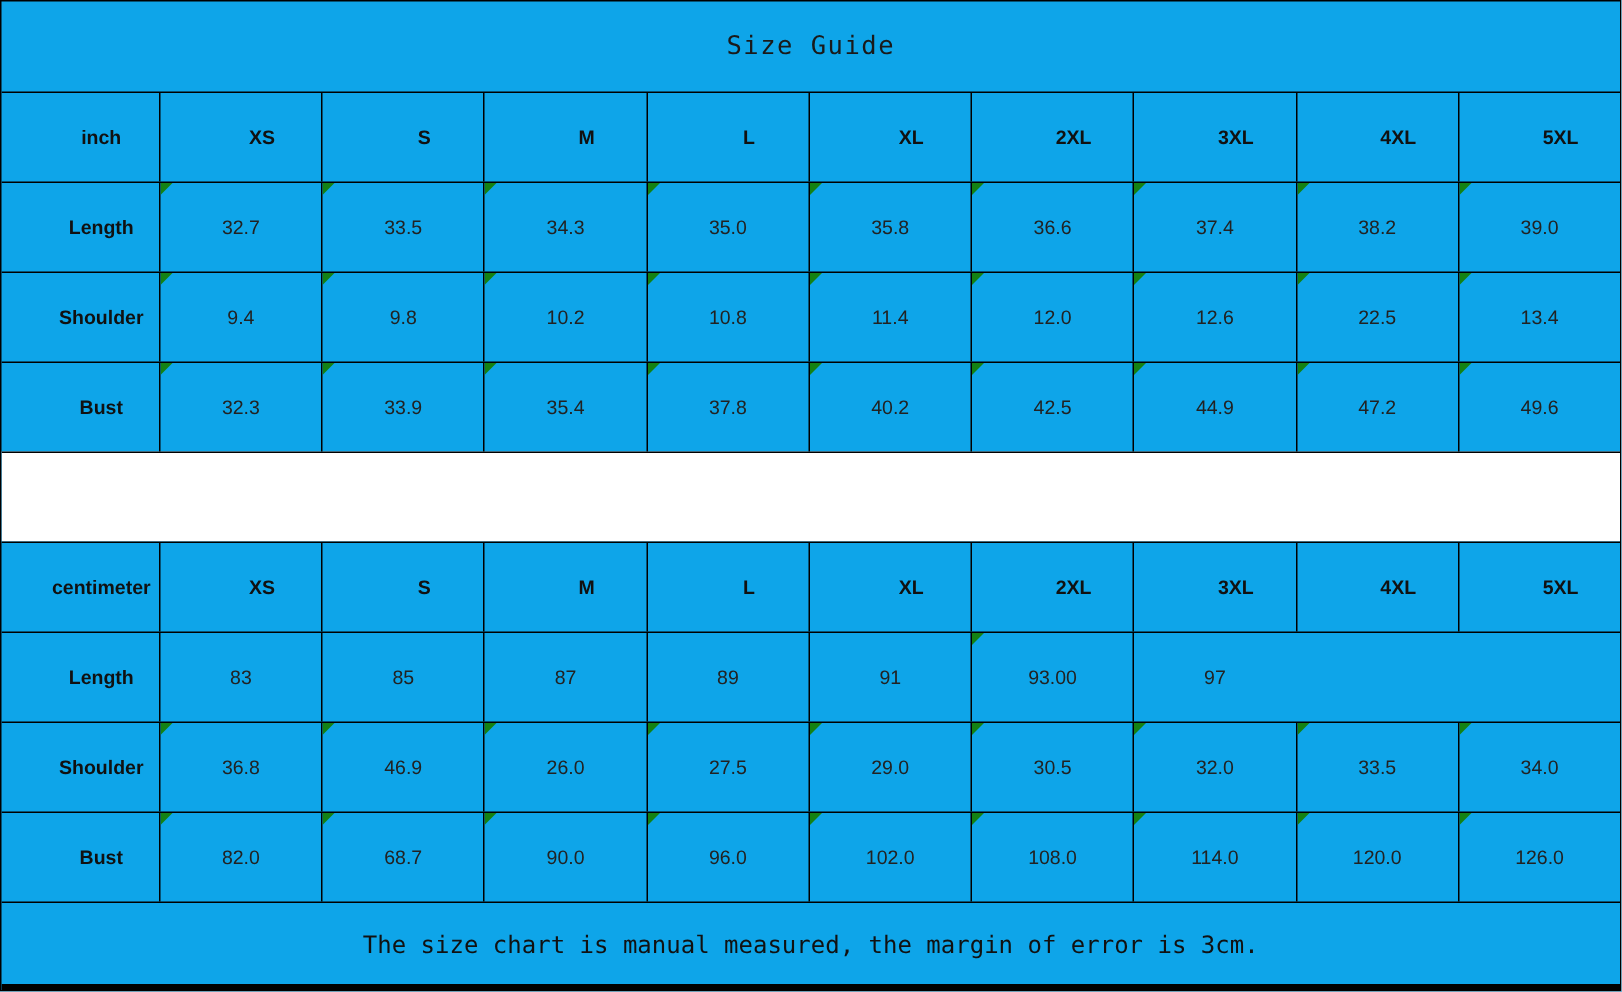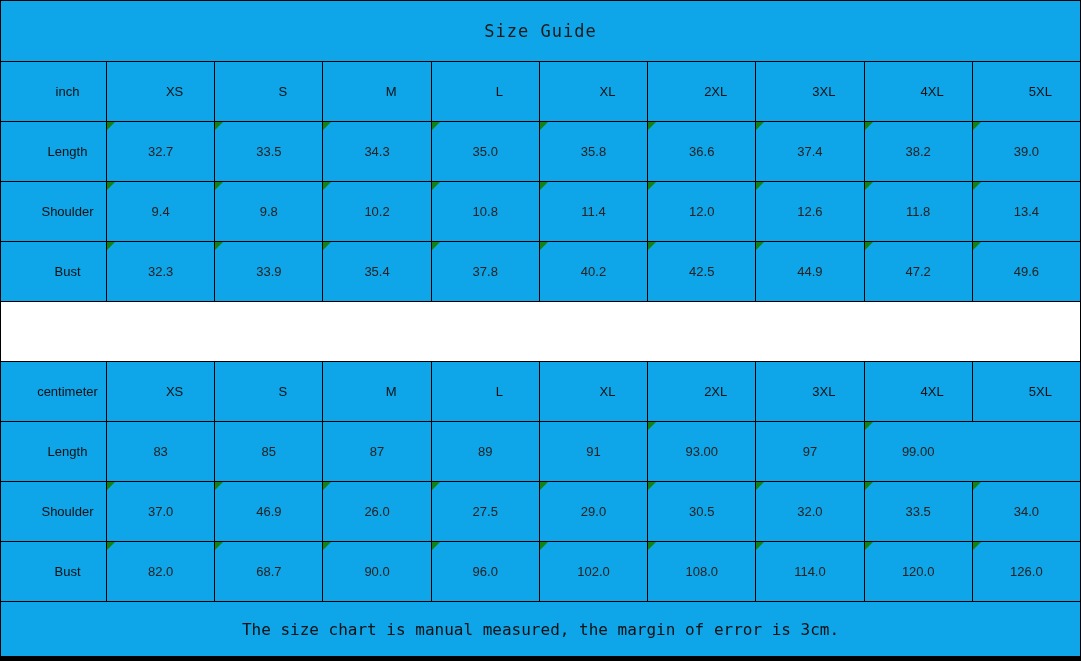--- a/index.html
+++ b/index.html
@@ -32,21 +32,21 @@
 
   .cell {
     position:relative;
     display:flex; align-items:center; justify-content:center;
     border-left:1px solid #000;
     font-size:13px; color:#222;
     overflow:hidden;
   }
   .cell:first-child { border-left:none; }
 
-  .cell.head, .cell.rowlabel { font-weight:normal; color:#111;padding-left:28px; }
+  .cell.head, .cell.rowlabel { font-weight:bold; color:#111;padding-left:28px; }
 
   .marker {
     position:absolute; top:0; left:0;
     width:0; height:0;
     border-top:8px solid #148214;
     border-right:8px solid transparent;
   }
 
   .gap-row {
     flex:0 0 60px; height:60px;
@@ -174,21 +174,21 @@
         <div class="cell ">
           <span class="marker"></span>
           <span>12.0</span>
         </div>
         <div class="cell ">
           <span class="marker"></span>
           <span>12.6</span>
         </div>
         <div class="cell ">
           <span class="marker"></span>
-          <span>11.8</span>
+          <span>22.5</span>
         </div>
         <div class="cell ">
           <span class="marker"></span>
           <span>13.4</span>
         </div>
       </div>
       <div class="grid-row">
         <div class="cell rowlabel">
           <span>Bust</span>
         </div>
@@ -285,32 +285,28 @@
         <div class="cell ">
           <span>91</span>
         </div>
         <div class="cell ">
           <span class="marker"></span>
           <span>93.00</span>
         </div>
         <div class="cell ">
           <span>97</span>
         </div>
-        <div class="cell ">
-          <span class="marker"></span>
-          <span>99.00</span>
-        </div>
       </div>
       <div class="grid-row">
         <div class="cell rowlabel">
           <span>Shoulder</span>
         </div>
         <div class="cell ">
           <span class="marker"></span>
-          <span>37.0</span>
+          <span>36.8</span>
         </div>
         <div class="cell ">
           <span class="marker"></span>
           <span>46.9</span>
         </div>
         <div class="cell ">
           <span class="marker"></span>
           <span>26.0</span>
         </div>
         <div class="cell ">

